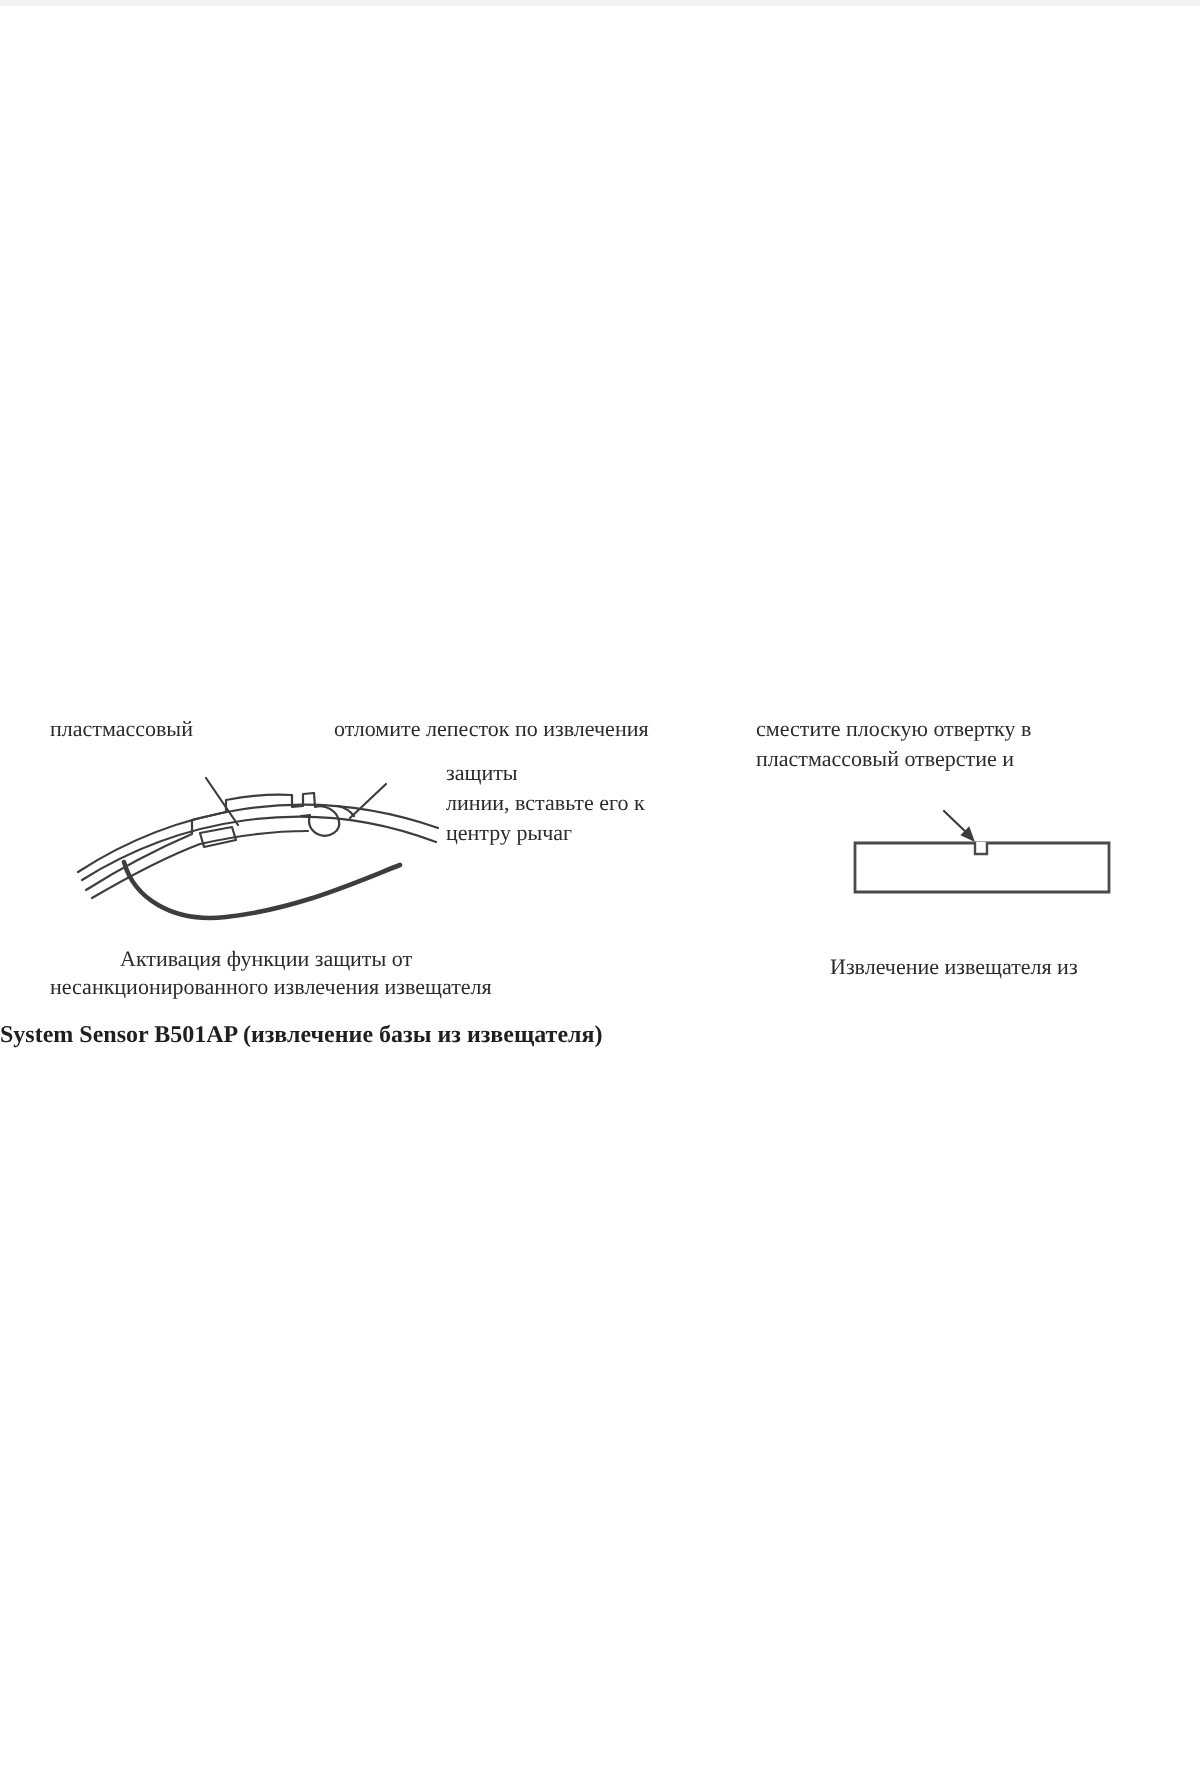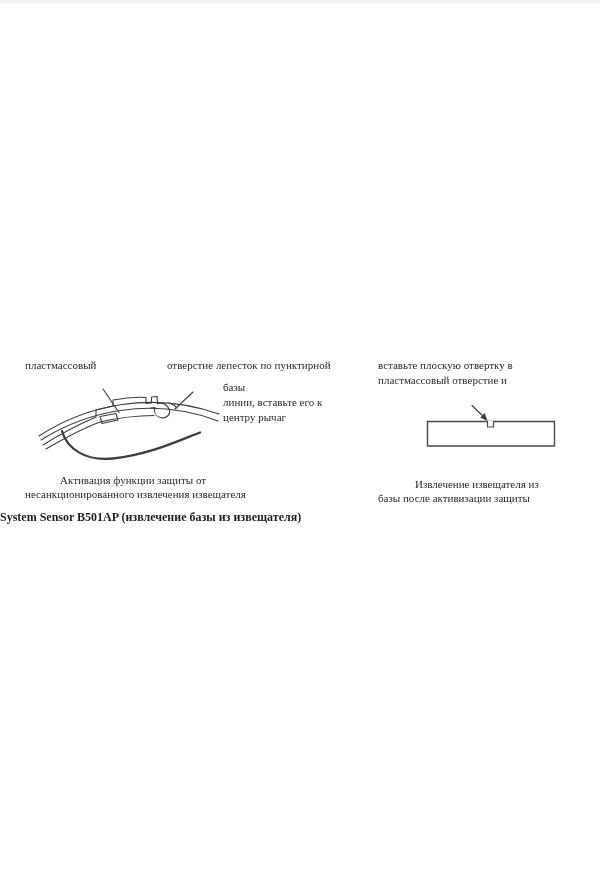--- a/index.html
+++ b/index.html
@@ -41,27 +41,27 @@
   .notch{fill:#ffffff;stroke:#4a4a4a;stroke-width:1.2;}
   .arrowhead{fill:var(--line);stroke:none;}
 </style>
 </head>
 <body>
 
 <div id="page">
 
   <div class="txt" style="left:25px;top:355px">пластмассовый</div>
 
-  <div class="txt" style="left:167px;top:355px">отверстие лепесток по пунктирной</div>
+  <div class="txt" style="left:167px;top:355px">отломите лепесток по извлечения</div>
 
-  <div class="txt" style="left:223px;top:377px">базы</div>
+  <div class="txt" style="left:223px;top:377px">защиты</div>
   <div class="txt" style="left:223px;top:392px">линии, вставьте его к</div>
   <div class="txt" style="left:223px;top:407px">центру рычаг</div>
 
-  <div class="txt" style="left:378px;top:355px">вставьте плоскую отвертку в</div>
+  <div class="txt" style="left:378px;top:355px">сместите плоскую отвертку в</div>
   <div class="txt" style="left:378px;top:370px">пластмассовый отверстие и</div>
 
   <svg class="fig" width="600" height="888" viewBox="0 0 600 888" aria-hidden="true">
 
     <g>
 
       <path class="stroke" d="M 39,433 C 85,403 150,387 219,411"></path>
       <path class="stroke" d="M 41,437 C 87,408 152,393 218,418"></path>
 
       <path class="stroke" d="M 43,442 C 62,430 82,420 96,414 L 96,407 L 113,403 L 113,397 C 126,394.5 137,394 146,394.5 L 146,400.5 L 151.5,400 L 151.5,394 L 157,393.5"></path>
@@ -84,17 +84,16 @@
       <path class="notch" d="M 487.5,418 V 424 H 493.5 V 418"></path>
       <path class="stroke" d="M 472,402.5 L 485,415"></path>
       <polygon class="arrowhead" points="487.5,418 480.2,414.6 484.6,410.1"></polygon>
     </g>
   </svg>
 
   <div class="txt cap" style="left:25px;top:484px">несанкционированного извлечения извещателя</div>
   <div class="txt cap" style="left:60px;top:470px">Активация функции защиты от</div>
 
   <div class="txt cap" style="left:415px;top:474px">Извлечение извещателя из</div>
-  <div class="txt cap" style="left:378px;top:488px">базы после активизации защиты</div>
 
   <div class="title" style="top:507px">System Sensor B501AP (извлечение базы из извещателя)</div>
 
 </div>
 
 </body></html>

